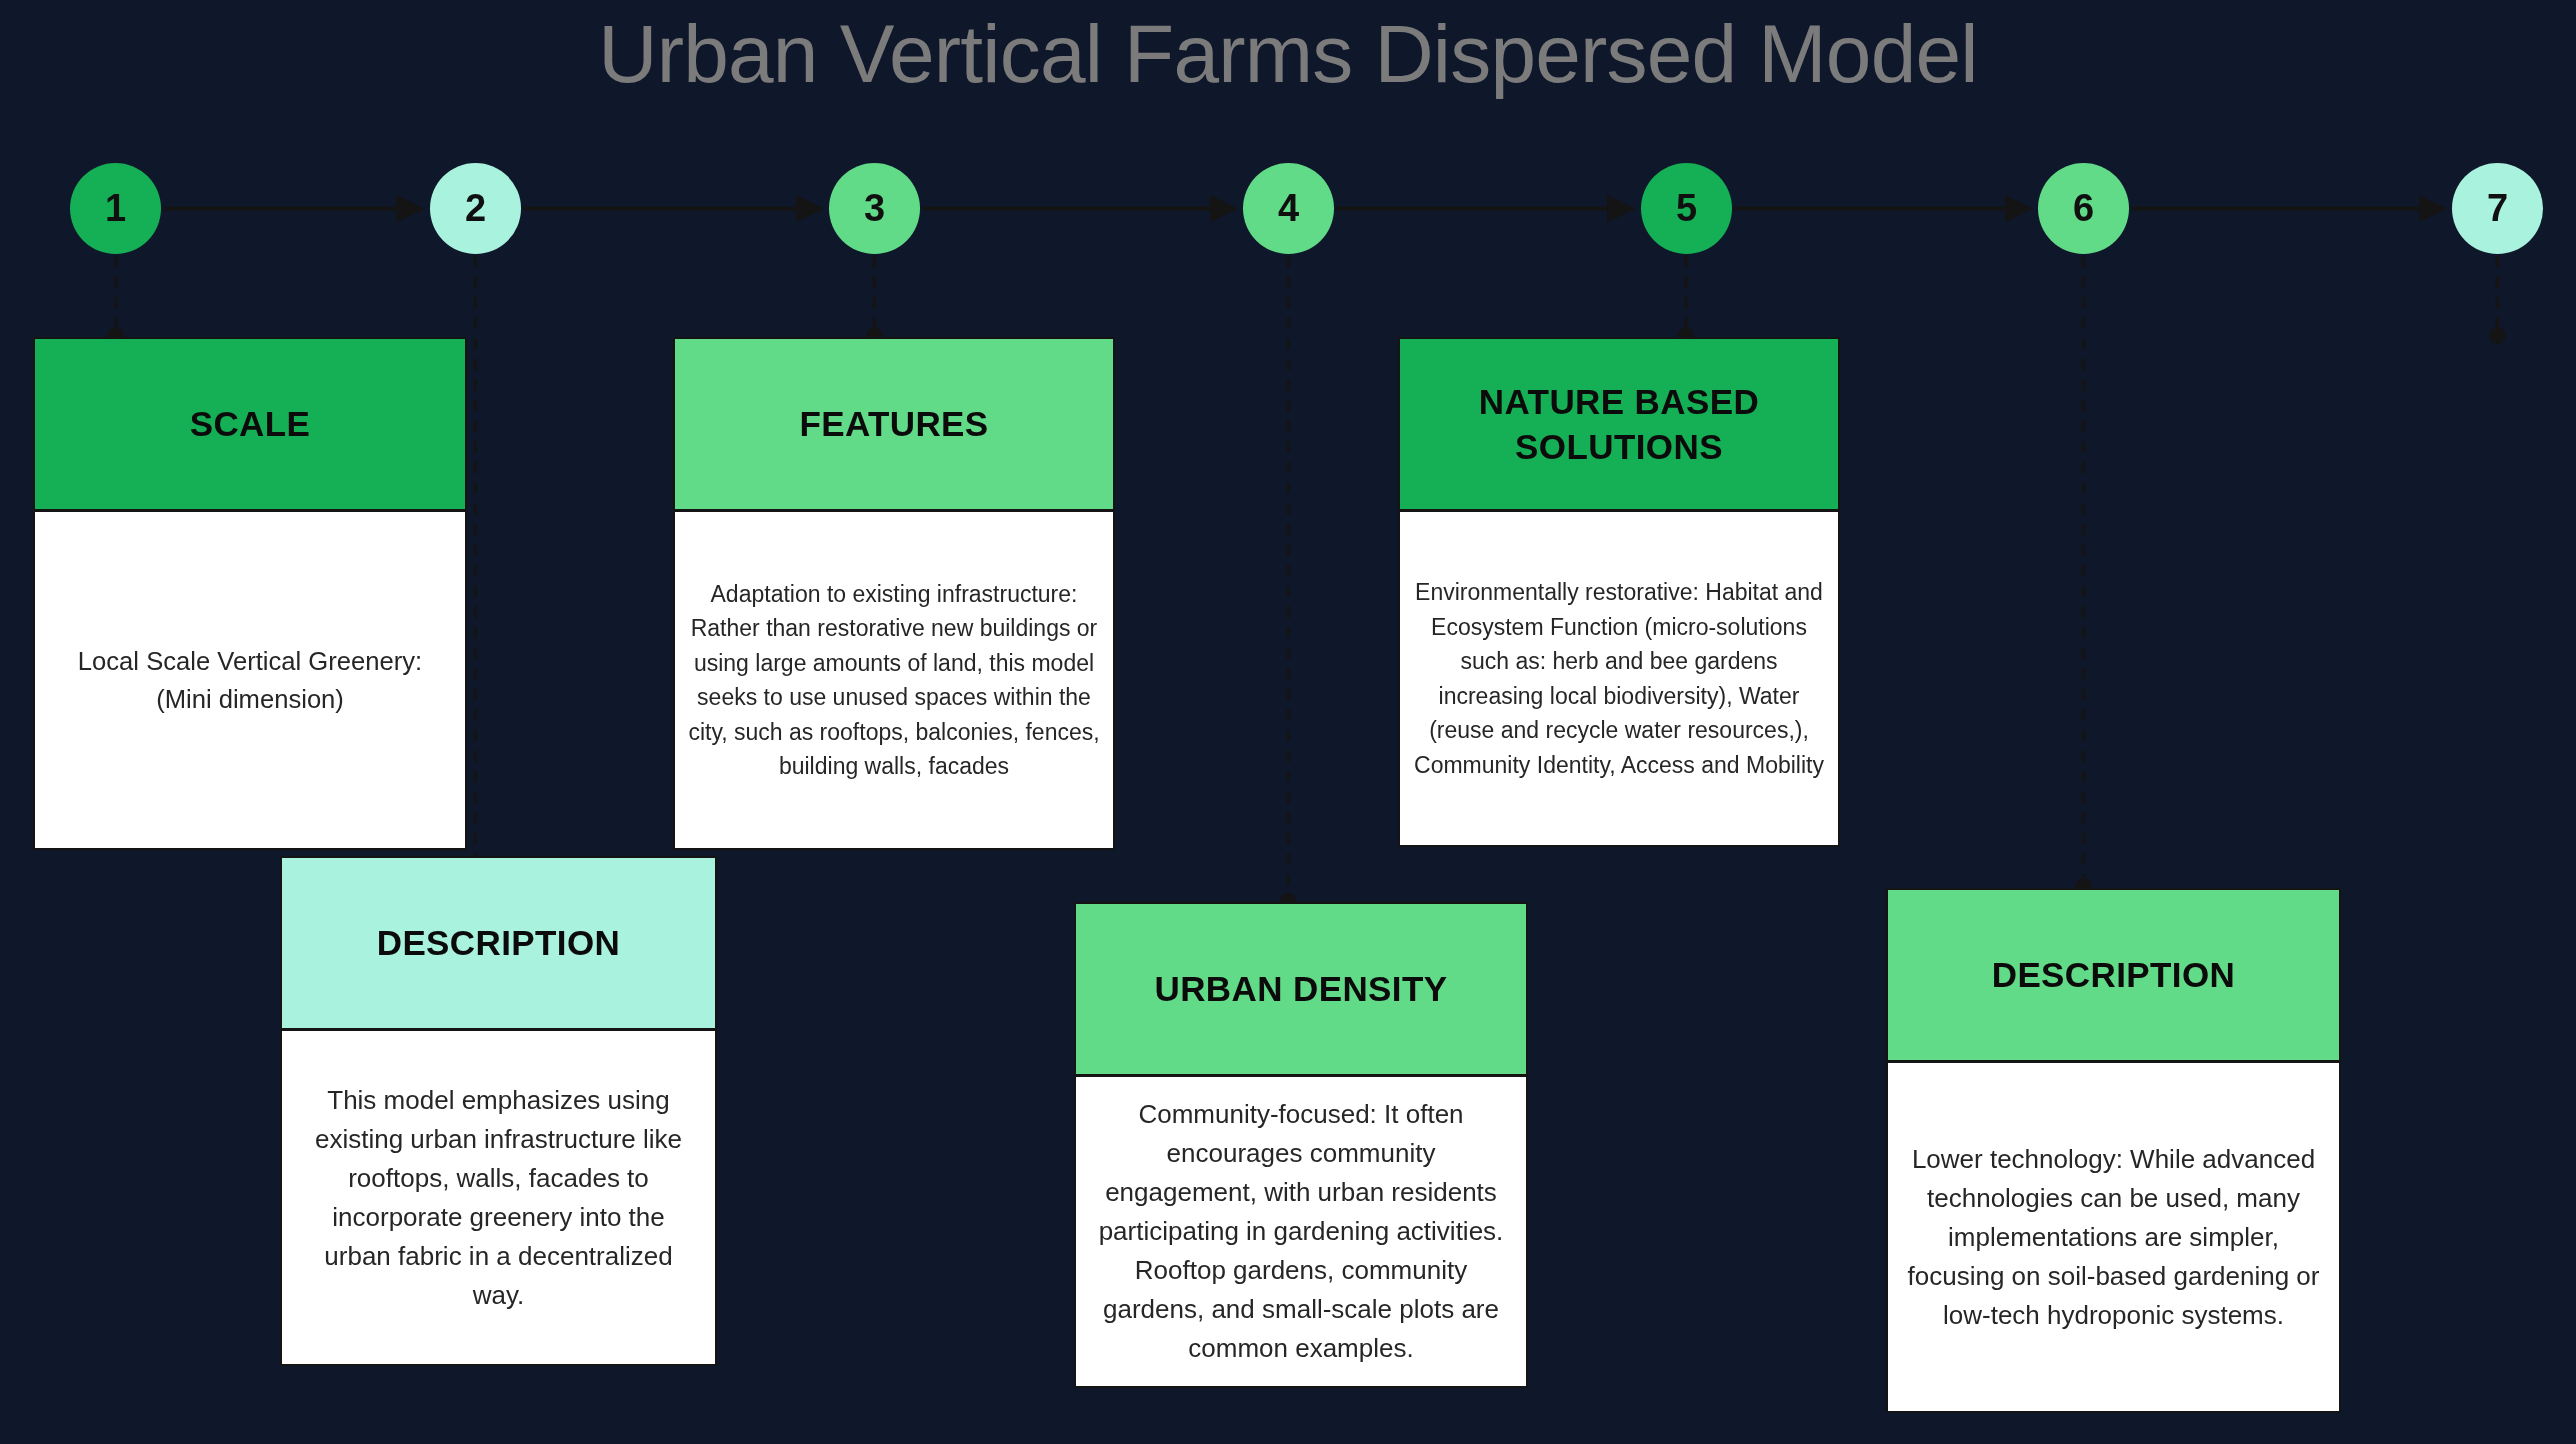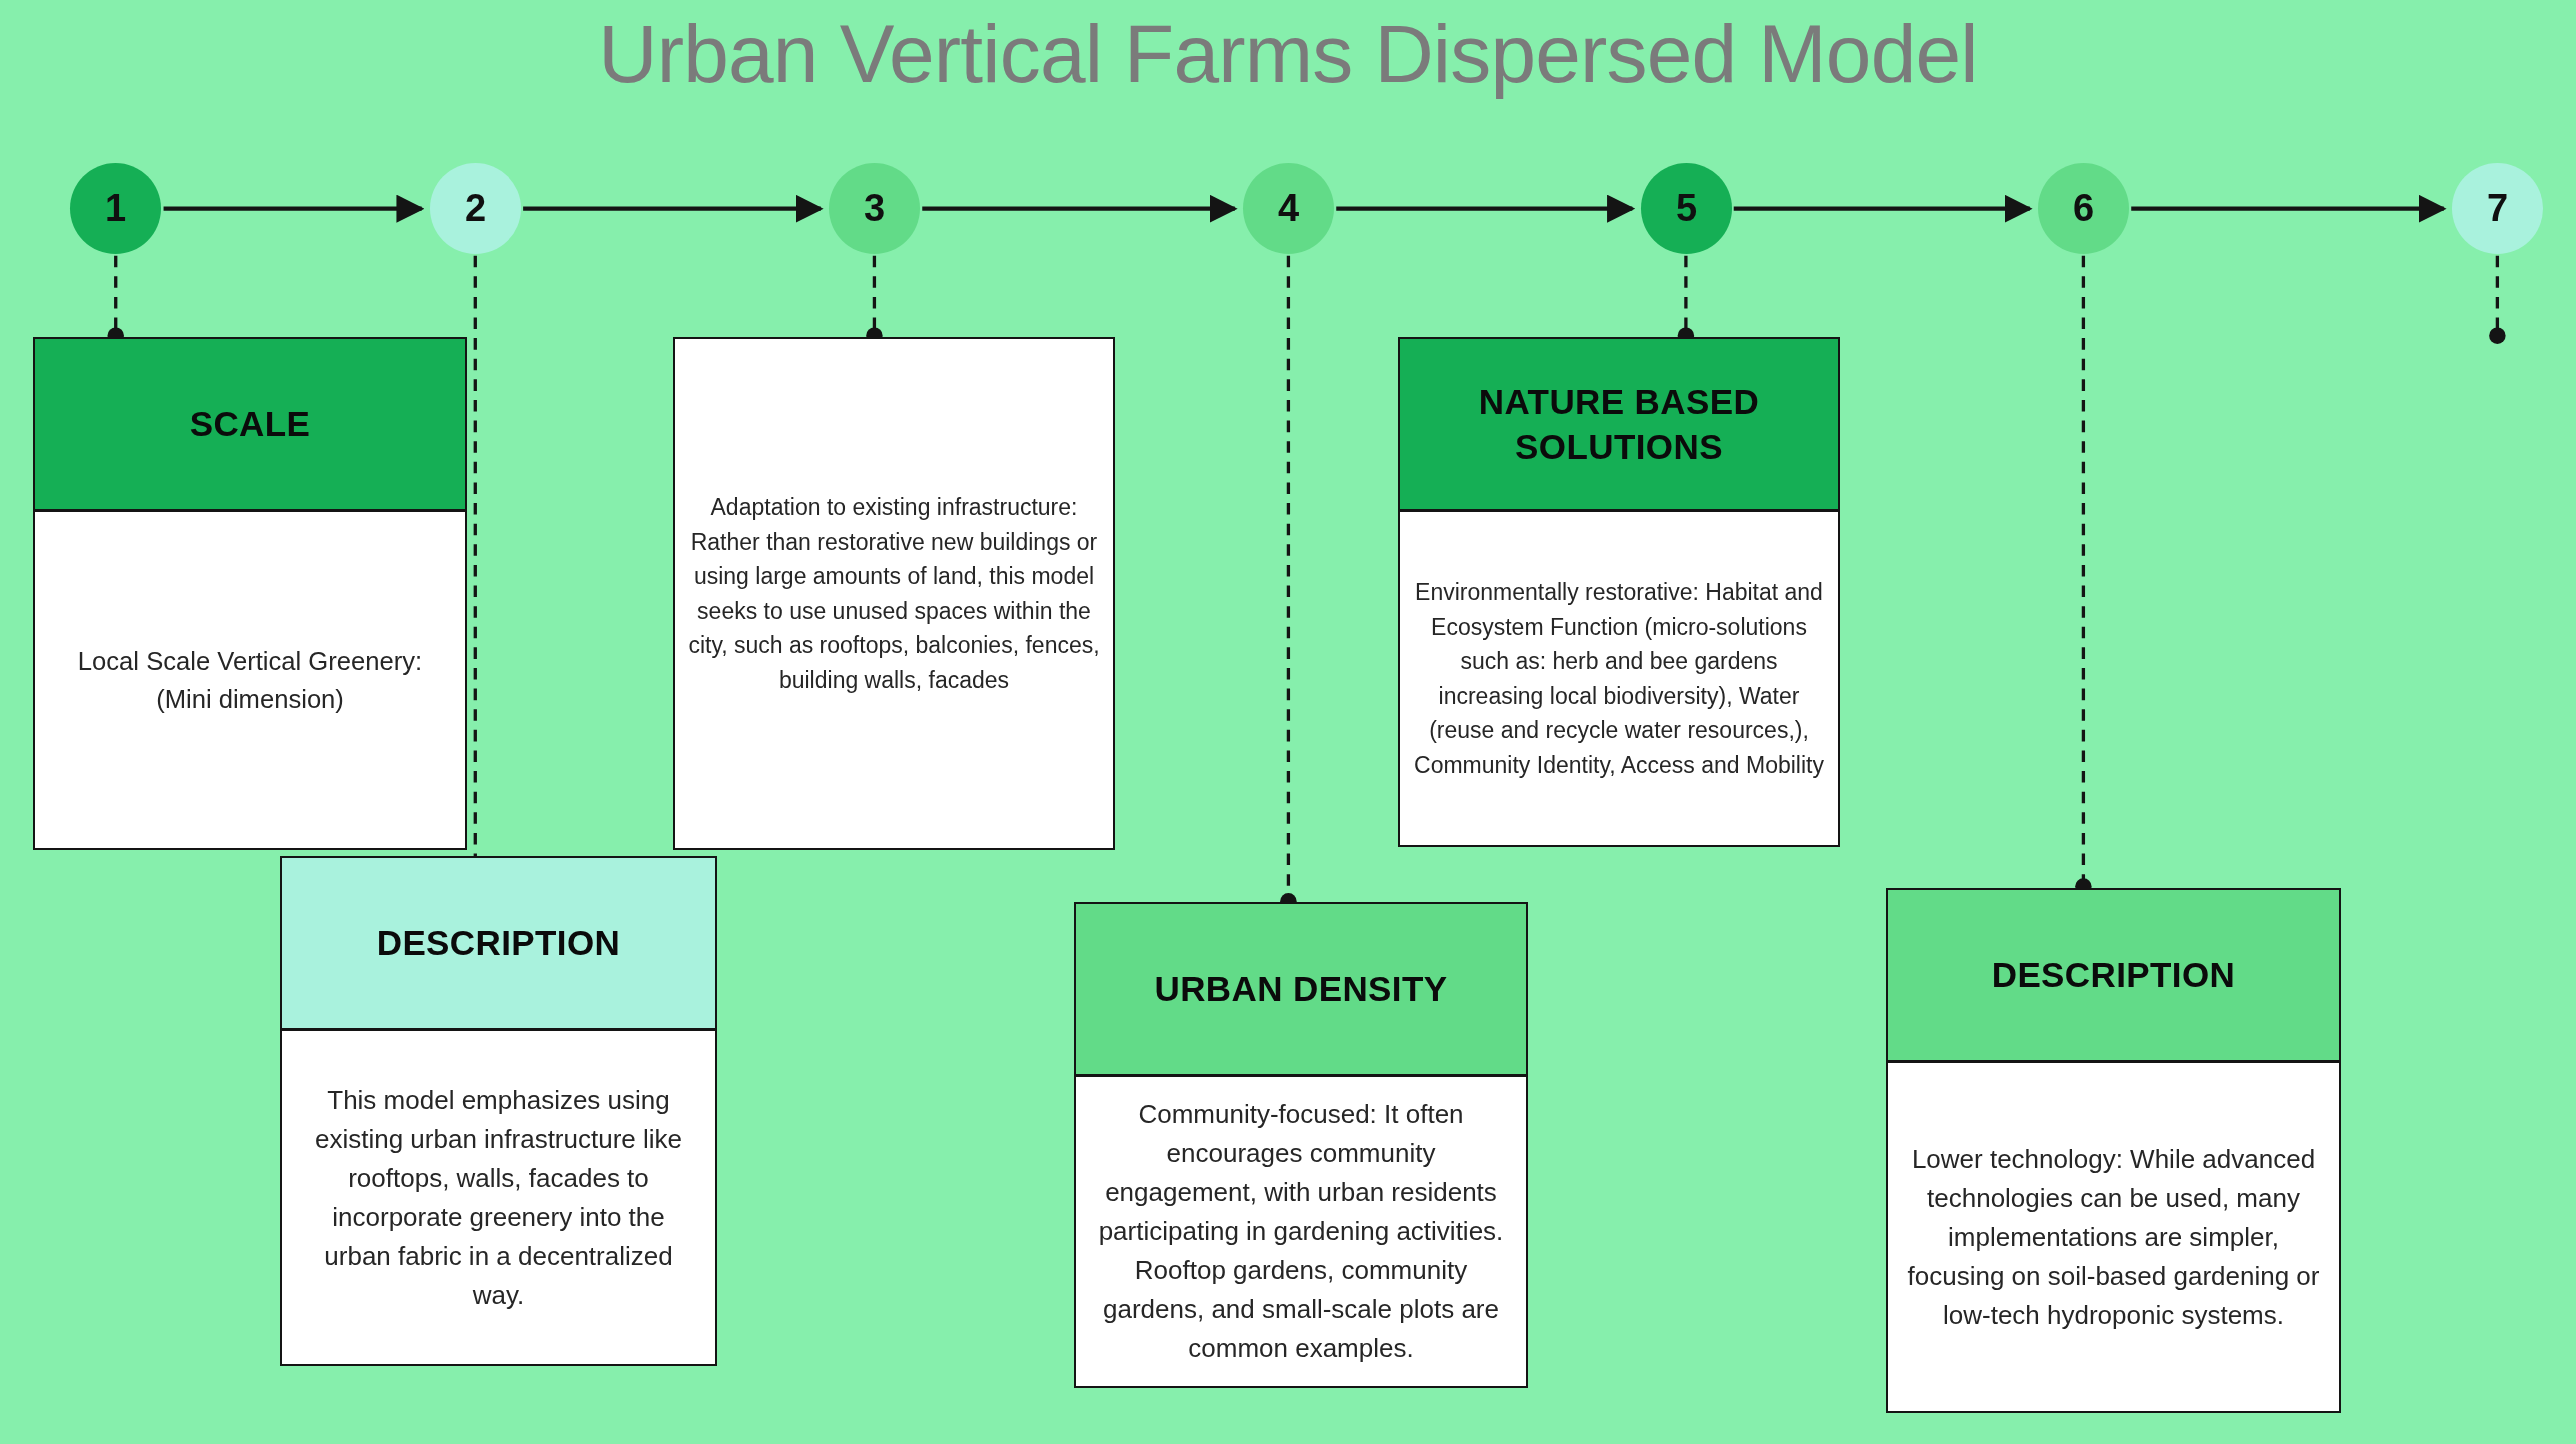--- a/index.html
+++ b/index.html
@@ -1,21 +1,21 @@
 <!DOCTYPE html>
 <html style="font-size:13px"><head>
 <meta charset="utf-8">
 <style>
   html, body { margin: 0; padding: 0; background: #ffffff; }
   * { box-sizing: border-box; }
   #canvas {
     position: relative;
     width: 2576px;
     height: 1444px;
-    background: #86efac;
+    background: #0f172a;
     font-family: "Liberation Sans", sans-serif;
     overflow: hidden;
   }
   #title {
     position: absolute;
     top: 6.6px; left: 0;
     width: 100%;
     text-align: center;
     font-size: 82px;
     font-weight: 400;
@@ -151,20 +151,23 @@
   <section class="card" style="left:33px;top:337px;width:434px;height:513px">
     <header class="card-header tone-dark-bg">
       <h2>SCALE</h2>
     </header>
     <div class="card-body body-md">
       <p>Local Scale Vertical Greenery: (Mini dimension)</p>
     </div>
   </section>
 
   <section class="card" style="left:673px;top:337px;width:442px;height:513px">
+    <header class="card-header tone-medium-bg">
+      <h2>FEATURES</h2>
+    </header>
     <div class="card-body body-sm">
       <p>Adaptation to existing infrastructure: Rather than restorative new buildings or using large amounts of land, this model seeks to use unused spaces within the city, such as rooftops, balconies, fences, building walls, facades</p>
     </div>
   </section>
 
   <section class="card" style="left:1398px;top:337px;width:442px;height:510px">
     <header class="card-header tone-dark-bg">
       <h2>NATURE BASED SOLUTIONS</h2>
     </header>
     <div class="card-body body-sm">

